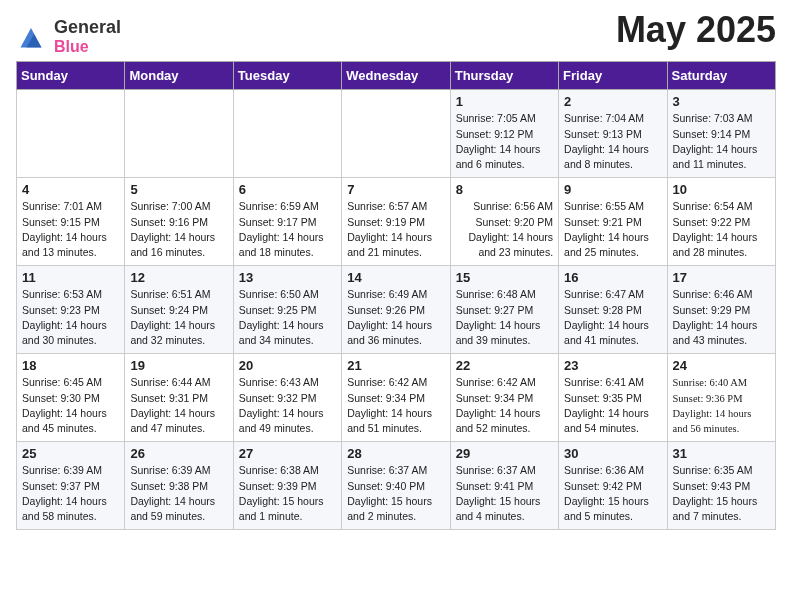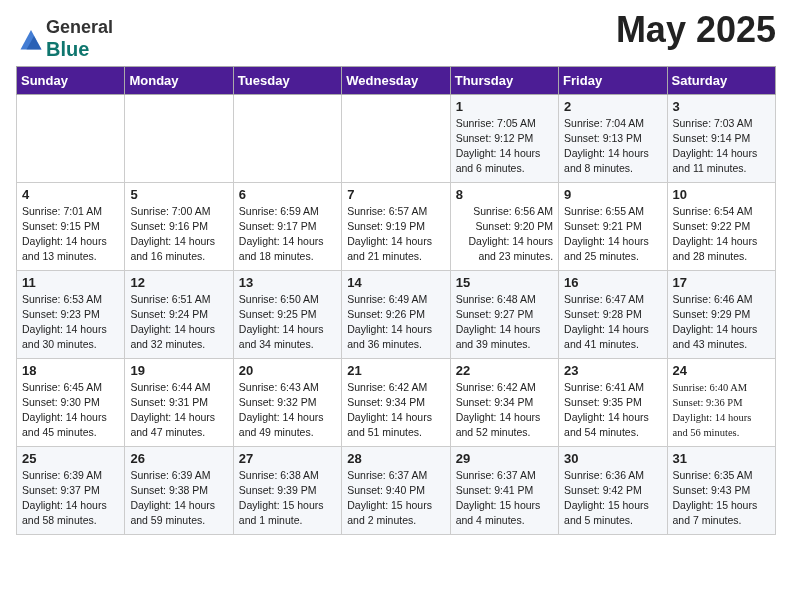--- a/index.html
+++ b/index.html
@@ -12,37 +12,37 @@
     }
     .header {
       display: flex;
       justify-content: space-between;
       align-items: flex-start;
       margin-bottom: 6px;
     }
     .logo {
       display: flex;
       align-items: center;
-      gap: 0;
+      gap: 8px;
       margin-top: 8px;
     }
     .logo-text {
       display: flex;
       flex-direction: column;
       line-height: 1.1;
     }
     .logo-general {
       font-size: 18px;
       font-weight: bold;
       color: #333;
     }
     .logo-blue {
-      font-size: 20px;
-      font-weight: bold;
-      color: #0f766e;
+      font-size: 16px;
+      font-weight: bold;
+      color: #ec4899;
     }
     .logo-icon {
       width: 30px;
       height: 30px;
     }
     .title-block {
       text-align: right;
     }
     .title-month {
       font-size: 36px;

